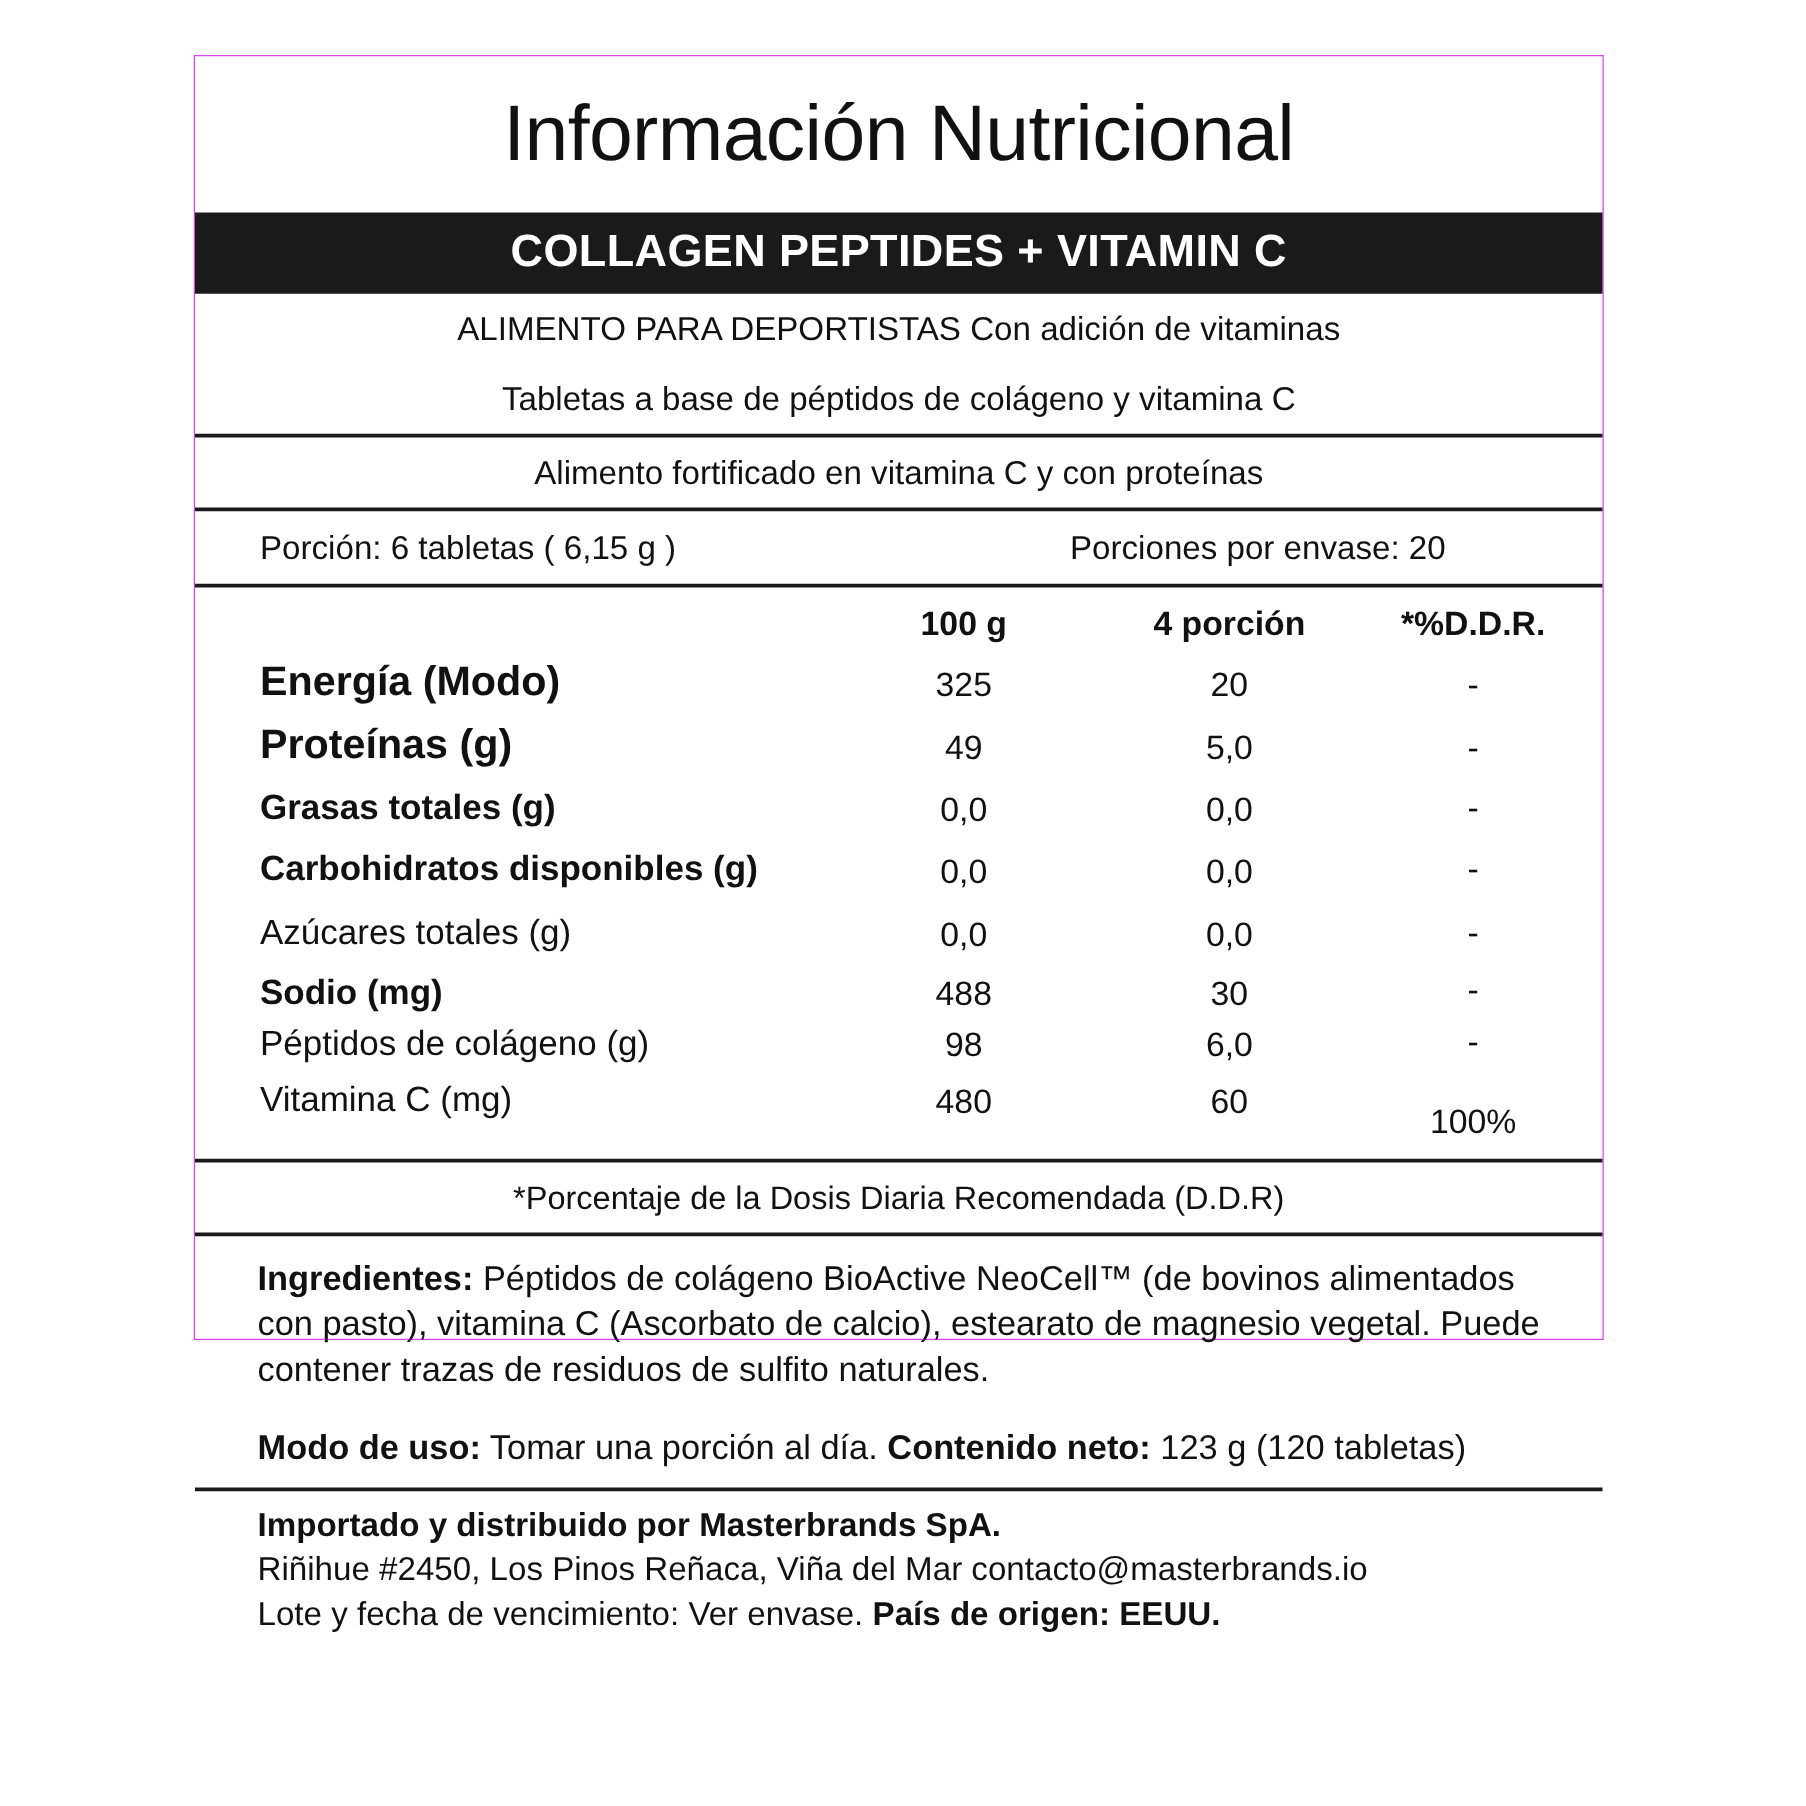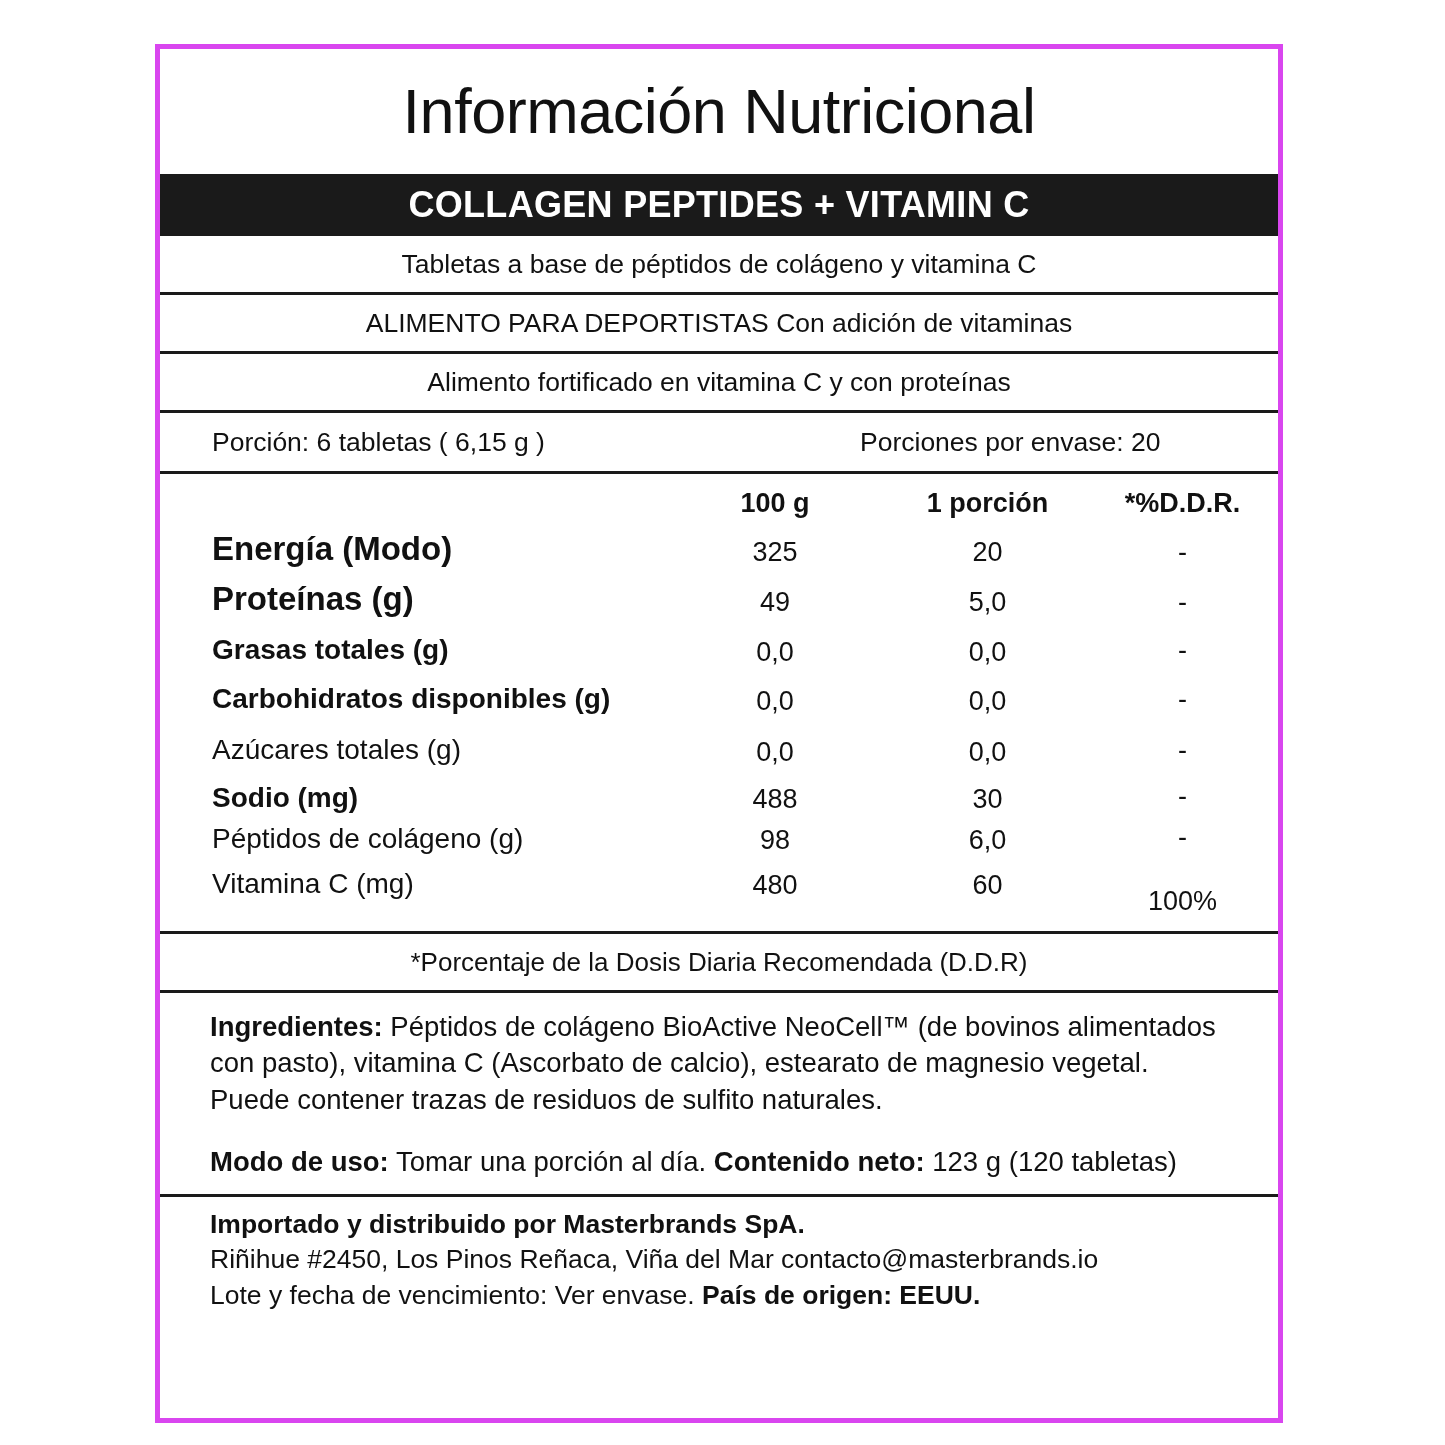--- a/index.html
+++ b/index.html
@@ -13,22 +13,22 @@
     font-family: "Liberation Sans", sans-serif;
     color: #111111;
     overflow: hidden;
   }
 
   .label-frame {
     position: absolute;
     left: 155px;
     top: 44px;
     width: 1128px;
-    height: 1379px;
-    border: 5px solid #d946ef;
+    height: 1028px;
+    border: 1px solid #d946ef;
     box-sizing: border-box;
     background: #ffffff;
   }
 
   
   .rule {
     border-top: 3px solid #1a1a1a;
   }
 
   
@@ -190,42 +190,42 @@
 <div class="label-frame">
 
   <div class="title-row">
     <div class="title-text">Información Nutricional</div>
   </div>
 
   <div class="product-band">
     <div class="product-band-text">COLLAGEN PEPTIDES + VITAMIN C</div>
   </div>
 
+  <div class="desc-row rule">
+    <div class="desc-text">ALIMENTO PARA DEPORTISTAS Con adición de vitaminas</div>
+  </div>
+
   <div class="desc-row">
     <div class="desc-text">Tabletas a base de péptidos de colágeno y vitamina C</div>
-  </div>
-
-  <div class="desc-row rule">
-    <div class="desc-text">ALIMENTO PARA DEPORTISTAS Con adición de vitaminas</div>
   </div>
 
   <div class="desc-row rule">
     <div class="desc-text">Alimento fortificado en vitamina C y con proteínas</div>
   </div>
 
   <div class="portion-row rule">
     <div class="portion-left">Porción:  6 tabletas ( 6,15 g )</div>
     <div class="portion-right">Porciones por envase: 20</div>
   </div>
 
   <div class="nutri-table rule">
 
     <div class="nutri-head">
       <div class="col-100">100 g</div>
-      <div class="col-portion">1 porción</div>
+      <div class="col-portion">4 porción</div>
       <div class="col-ddr">*%D.D.R.</div>
     </div>
 
     <div class="nutri-row" style="height:52px">
       <div class="nr-label lbl-xl" style="top:4px">Energía (Modo)</div>
       <div class="nr-v1" style="top:11px">325</div>
       <div class="nr-v2" style="top:11px">20</div>
       <div class="nr-v3" style="top:11px">-</div>
     </div>
 

